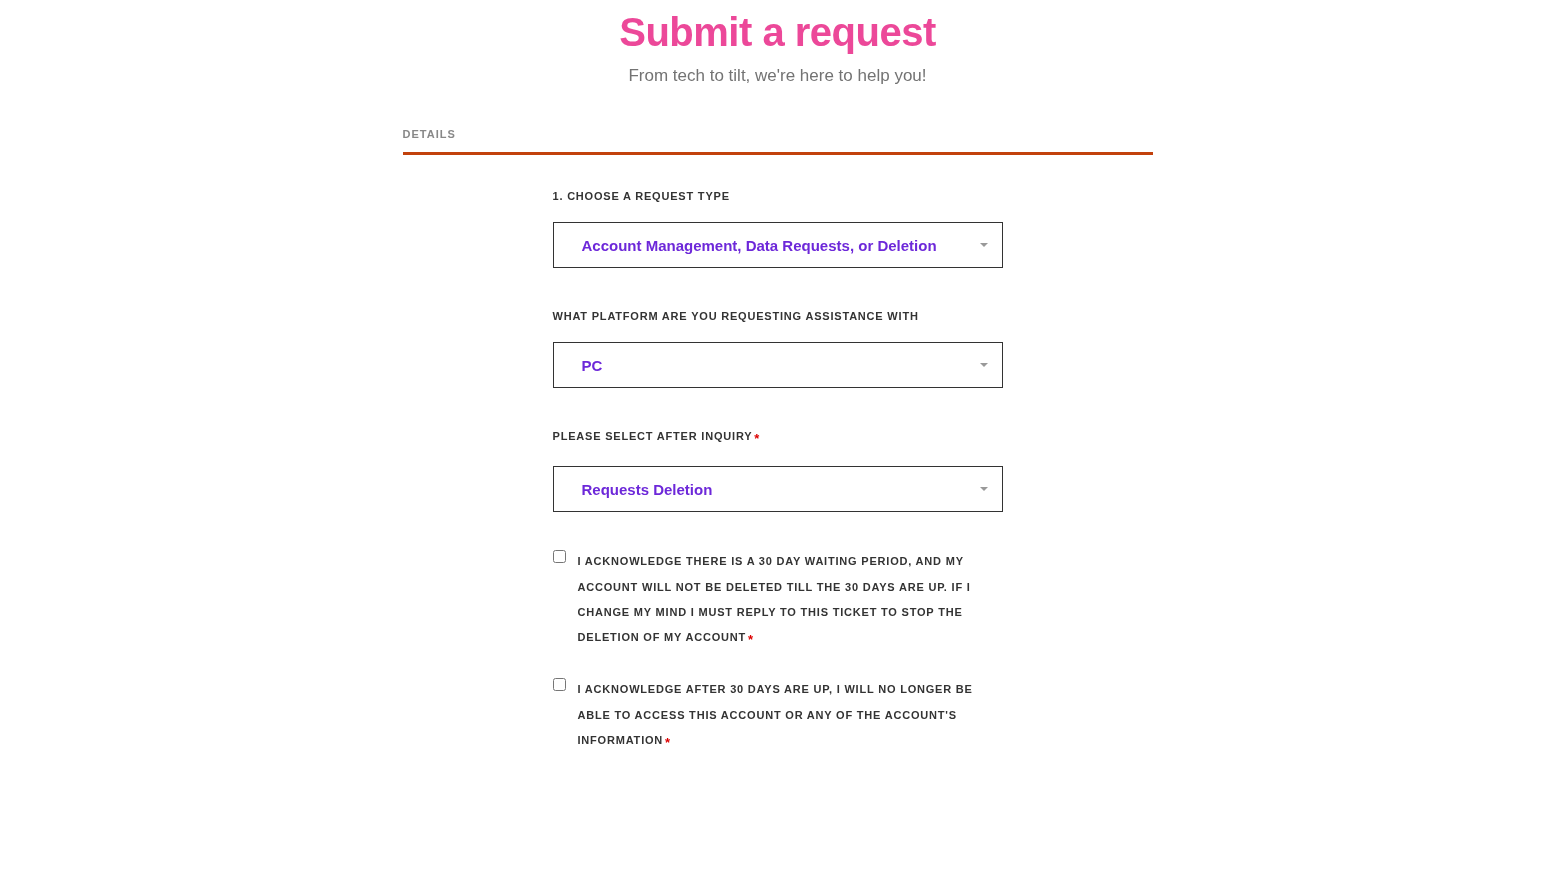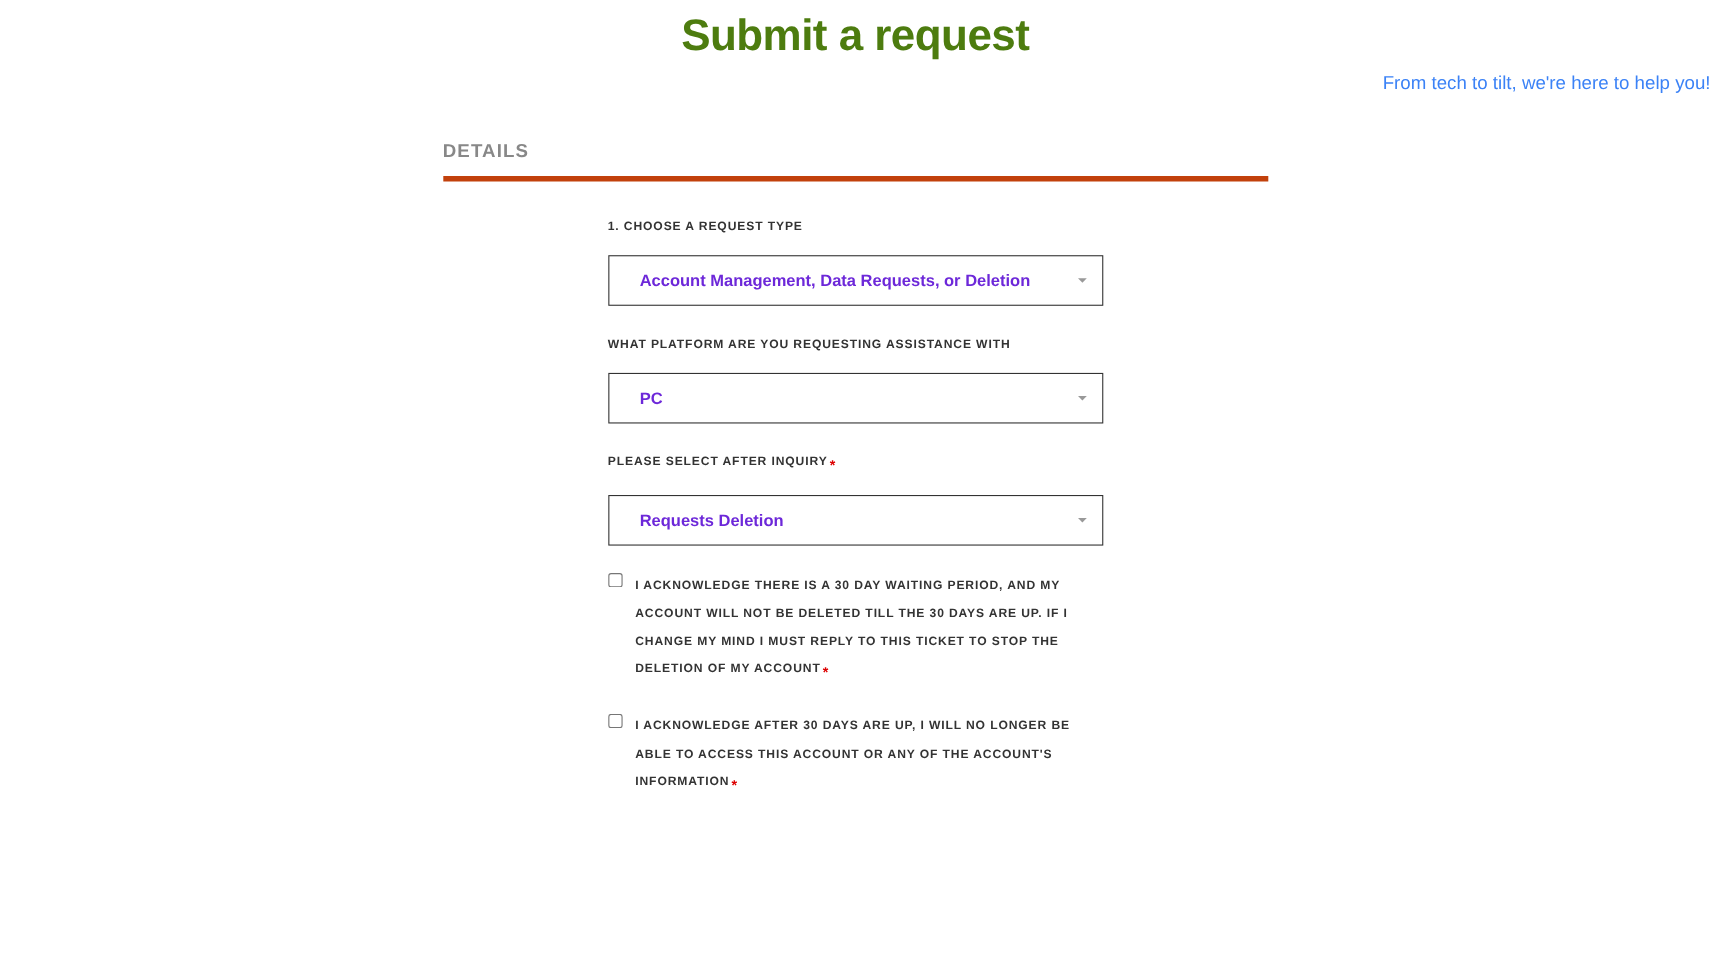--- a/index.html
+++ b/index.html
@@ -13,49 +13,48 @@
     width: 100%;
     padding-top: 10px;
   }
   .header {
     text-align: center;
     margin-bottom: 40px;
   }
   .title {
     font-size: 40px;
     font-weight: 900;
-    color: #4d7c0f;
+    color: #ec4899;
     letter-spacing: -0.5px;
     margin-bottom: 10px;
   }
   .subtitle {
     font-size: 17px;
-    color: #3b82f6;
+    color: #737373;
     line-height: 1.35;
-    text-align: right;
   }
   .details-section {
     width: 750px;
     margin: 0 auto;
   }
   .details-label {
-    font-size: 17px;
+    font-size: 11px;
     letter-spacing: 1px;
     color: #888;
     font-weight: 600;
     padding-bottom: 12px;
-    border-bottom: 5px solid #c2410c;
+    border-bottom: 3px solid #c2410c;
     margin-bottom: 30px;
   }
   .form-area {
     width: 450px;
     margin: 0 auto;
   }
   .field {
-    margin-bottom: 24px;
+    margin-bottom: 37px;
   }
   .field-label {
     font-size: 11px;
     letter-spacing: 0.8px;
     font-weight: 700;
     color: #333;
     margin-bottom: 14px;
     line-height: 2.1;
   }
   .required {

